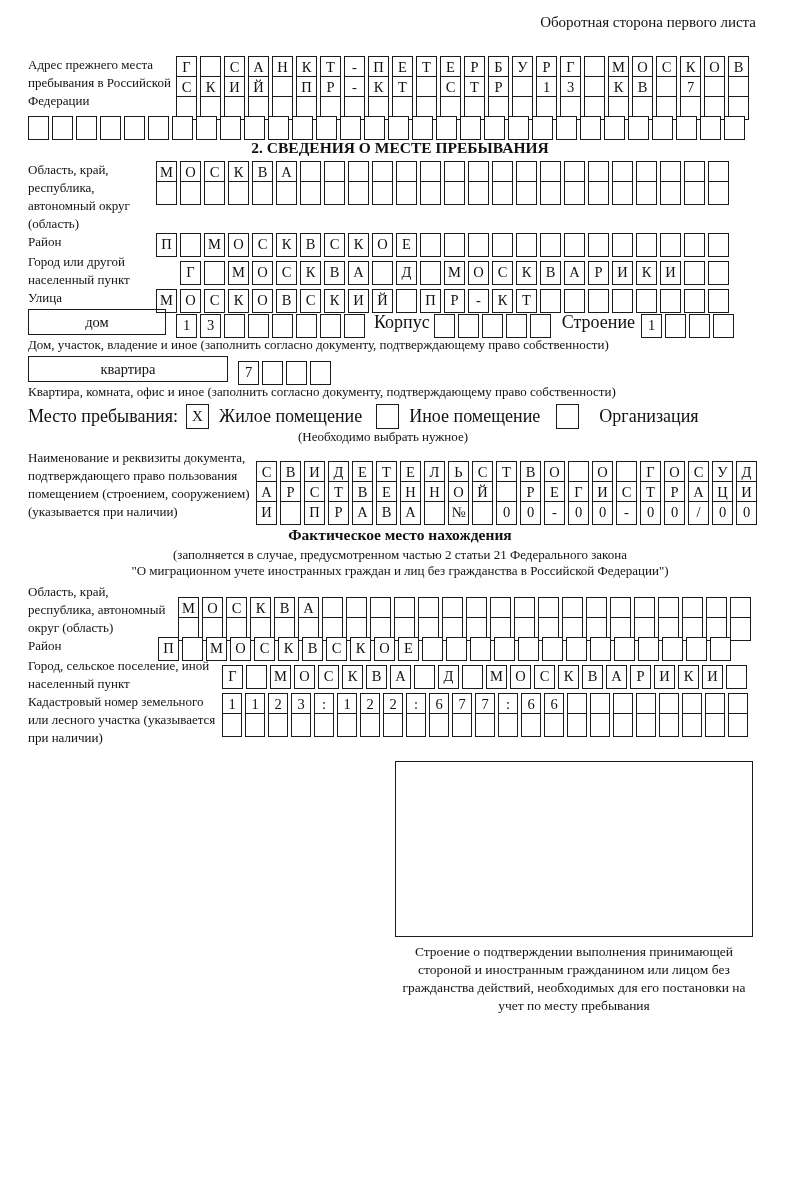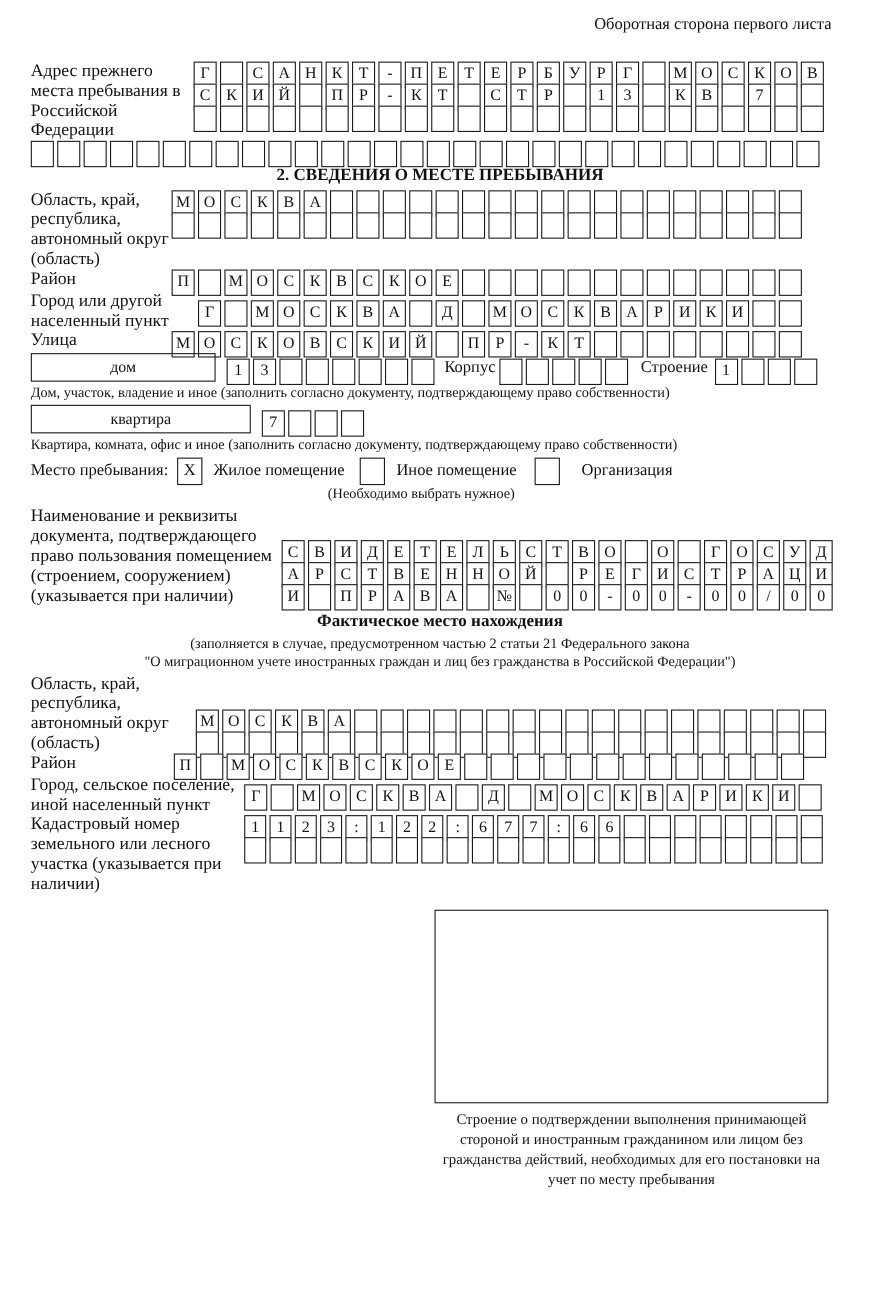--- a/index.html
+++ b/index.html
@@ -4,42 +4,42 @@
 <style>
   html,body{margin:0;padding:0;background:#fff;}
   body{width:800px;height:1180px;overflow:hidden;color:#111;
        font-family:"Liberation Serif","DejaVu Serif",serif;}
   .page{padding:14px 0 0 28px;position:relative;width:772px;}
 
   .hdr{font-size:15px;text-align:right;padding-right:44px;height:18px;}
 
   .frow{display:flex;align-items:flex-start;}
   .frow.vcenter{align-items:center;}
-  .flabel{font-size:16px;line-height:18px;flex-shrink:0;}
+  .flabel{font-size:13px;line-height:18px;flex-shrink:0;}
   .w148{width:148px;} .w128{width:128px;} .w150{width:150px;}
   .w130{width:130px;} .w194{width:194px;} .w228{width:228px;}
 
   .cellrow{white-space:nowrap;height:17px;margin-bottom:3px;}
   .cell{display:inline-block;box-sizing:border-box;width:21px;height:24px;
         border:1.6px solid #1b1b1b;margin-right:3px;text-align:center;
         font-size:14.5px;line-height:21px;vertical-align:top;background:#fff;}
   .tight .cell{width:20px;}
   .indent24{padding-left:24px;}
 
   .note{font-size:13px;line-height:16px;height:16px;}
   .note.center{text-align:center;width:744px;}
   .note.left{margin-top:2px;}
 
   .sechead{font-size:15.5px;font-weight:bold;text-align:center;width:744px;
            height:20px;line-height:20px;}
 
   .labelbox{box-sizing:border-box;border:1.6px solid #1b1b1b;height:26px;
             display:flex;align-items:center;justify-content:center;
             font-size:14.5px;flex-shrink:0;}
-  .ilabel{font-size:15px;line-height:26px;white-space:nowrap;}
+  .ilabel{font-size:18px;line-height:26px;white-space:nowrap;}
 
   .cb{display:inline-block;box-sizing:border-box;width:23px;height:25px;
       border:1.6px solid #1b1b1b;text-align:center;font-size:15px;
       line-height:22px;vertical-align:middle;flex-shrink:0;}
 
   .stampbox{box-sizing:border-box;border:1.6px solid #1b1b1b;width:358px;
             height:176px;margin-left:367px;margin-top:14px;}
   .caption{width:358px;margin-left:367px;margin-top:6px;text-align:center;
            font-size:13.5px;line-height:18px;}
 
@@ -87,21 +87,21 @@
     <div class="flabel w128">Город или другой населенный пункт</div>
     <div class="cellrow indent24"><span class="cell">Г</span><span class="cell"></span><span class="cell">М</span><span class="cell">О</span><span class="cell">С</span><span class="cell">К</span><span class="cell">В</span><span class="cell">А</span><span class="cell"></span><span class="cell">Д</span><span class="cell"></span><span class="cell">М</span><span class="cell">О</span><span class="cell">С</span><span class="cell">К</span><span class="cell">В</span><span class="cell">А</span><span class="cell">Р</span><span class="cell">И</span><span class="cell">К</span><span class="cell">И</span><span class="cell"></span><span class="cell"></span></div>
   </div>
 
   <div class="frow">
     <div class="flabel w128">Улица</div>
     <div class="cellrow"><span class="cell">М</span><span class="cell">О</span><span class="cell">С</span><span class="cell">К</span><span class="cell">О</span><span class="cell">В</span><span class="cell">С</span><span class="cell">К</span><span class="cell">И</span><span class="cell">Й</span><span class="cell"></span><span class="cell">П</span><span class="cell">Р</span><span class="cell">-</span><span class="cell">К</span><span class="cell">Т</span><span class="cell"></span><span class="cell"></span><span class="cell"></span><span class="cell"></span><span class="cell"></span><span class="cell"></span><span class="cell"></span><span class="cell"></span></div>
   </div>
 
   <div class="frow vcenter">
-    <div class="labelbox" style="width:168px">дом</div>
+    <div class="labelbox" style="width:138px">дом</div>
     <div class="gap10"></div>
     <div class="cellrow" style="margin-bottom:0"><span class="cell">1</span><span class="cell">3</span><span class="cell"></span><span class="cell"></span><span class="cell"></span><span class="cell"></span><span class="cell"></span><span class="cell"></span></div>
     <div class="gap6"></div>
     <div class="ilabel">Корпус</div>
     <div class="gap4"></div>
     <div class="cellrow" style="margin-bottom:0"><span class="cell"></span><span class="cell"></span><span class="cell"></span><span class="cell"></span><span class="cell"></span></div>
     <div class="gap8"></div>
     <div class="ilabel">Строение</div>
     <div class="gap6"></div>
     <div class="cellrow" style="margin-bottom:0"><span class="cell">1</span><span class="cell"></span><span class="cell"></span><span class="cell"></span></div>

